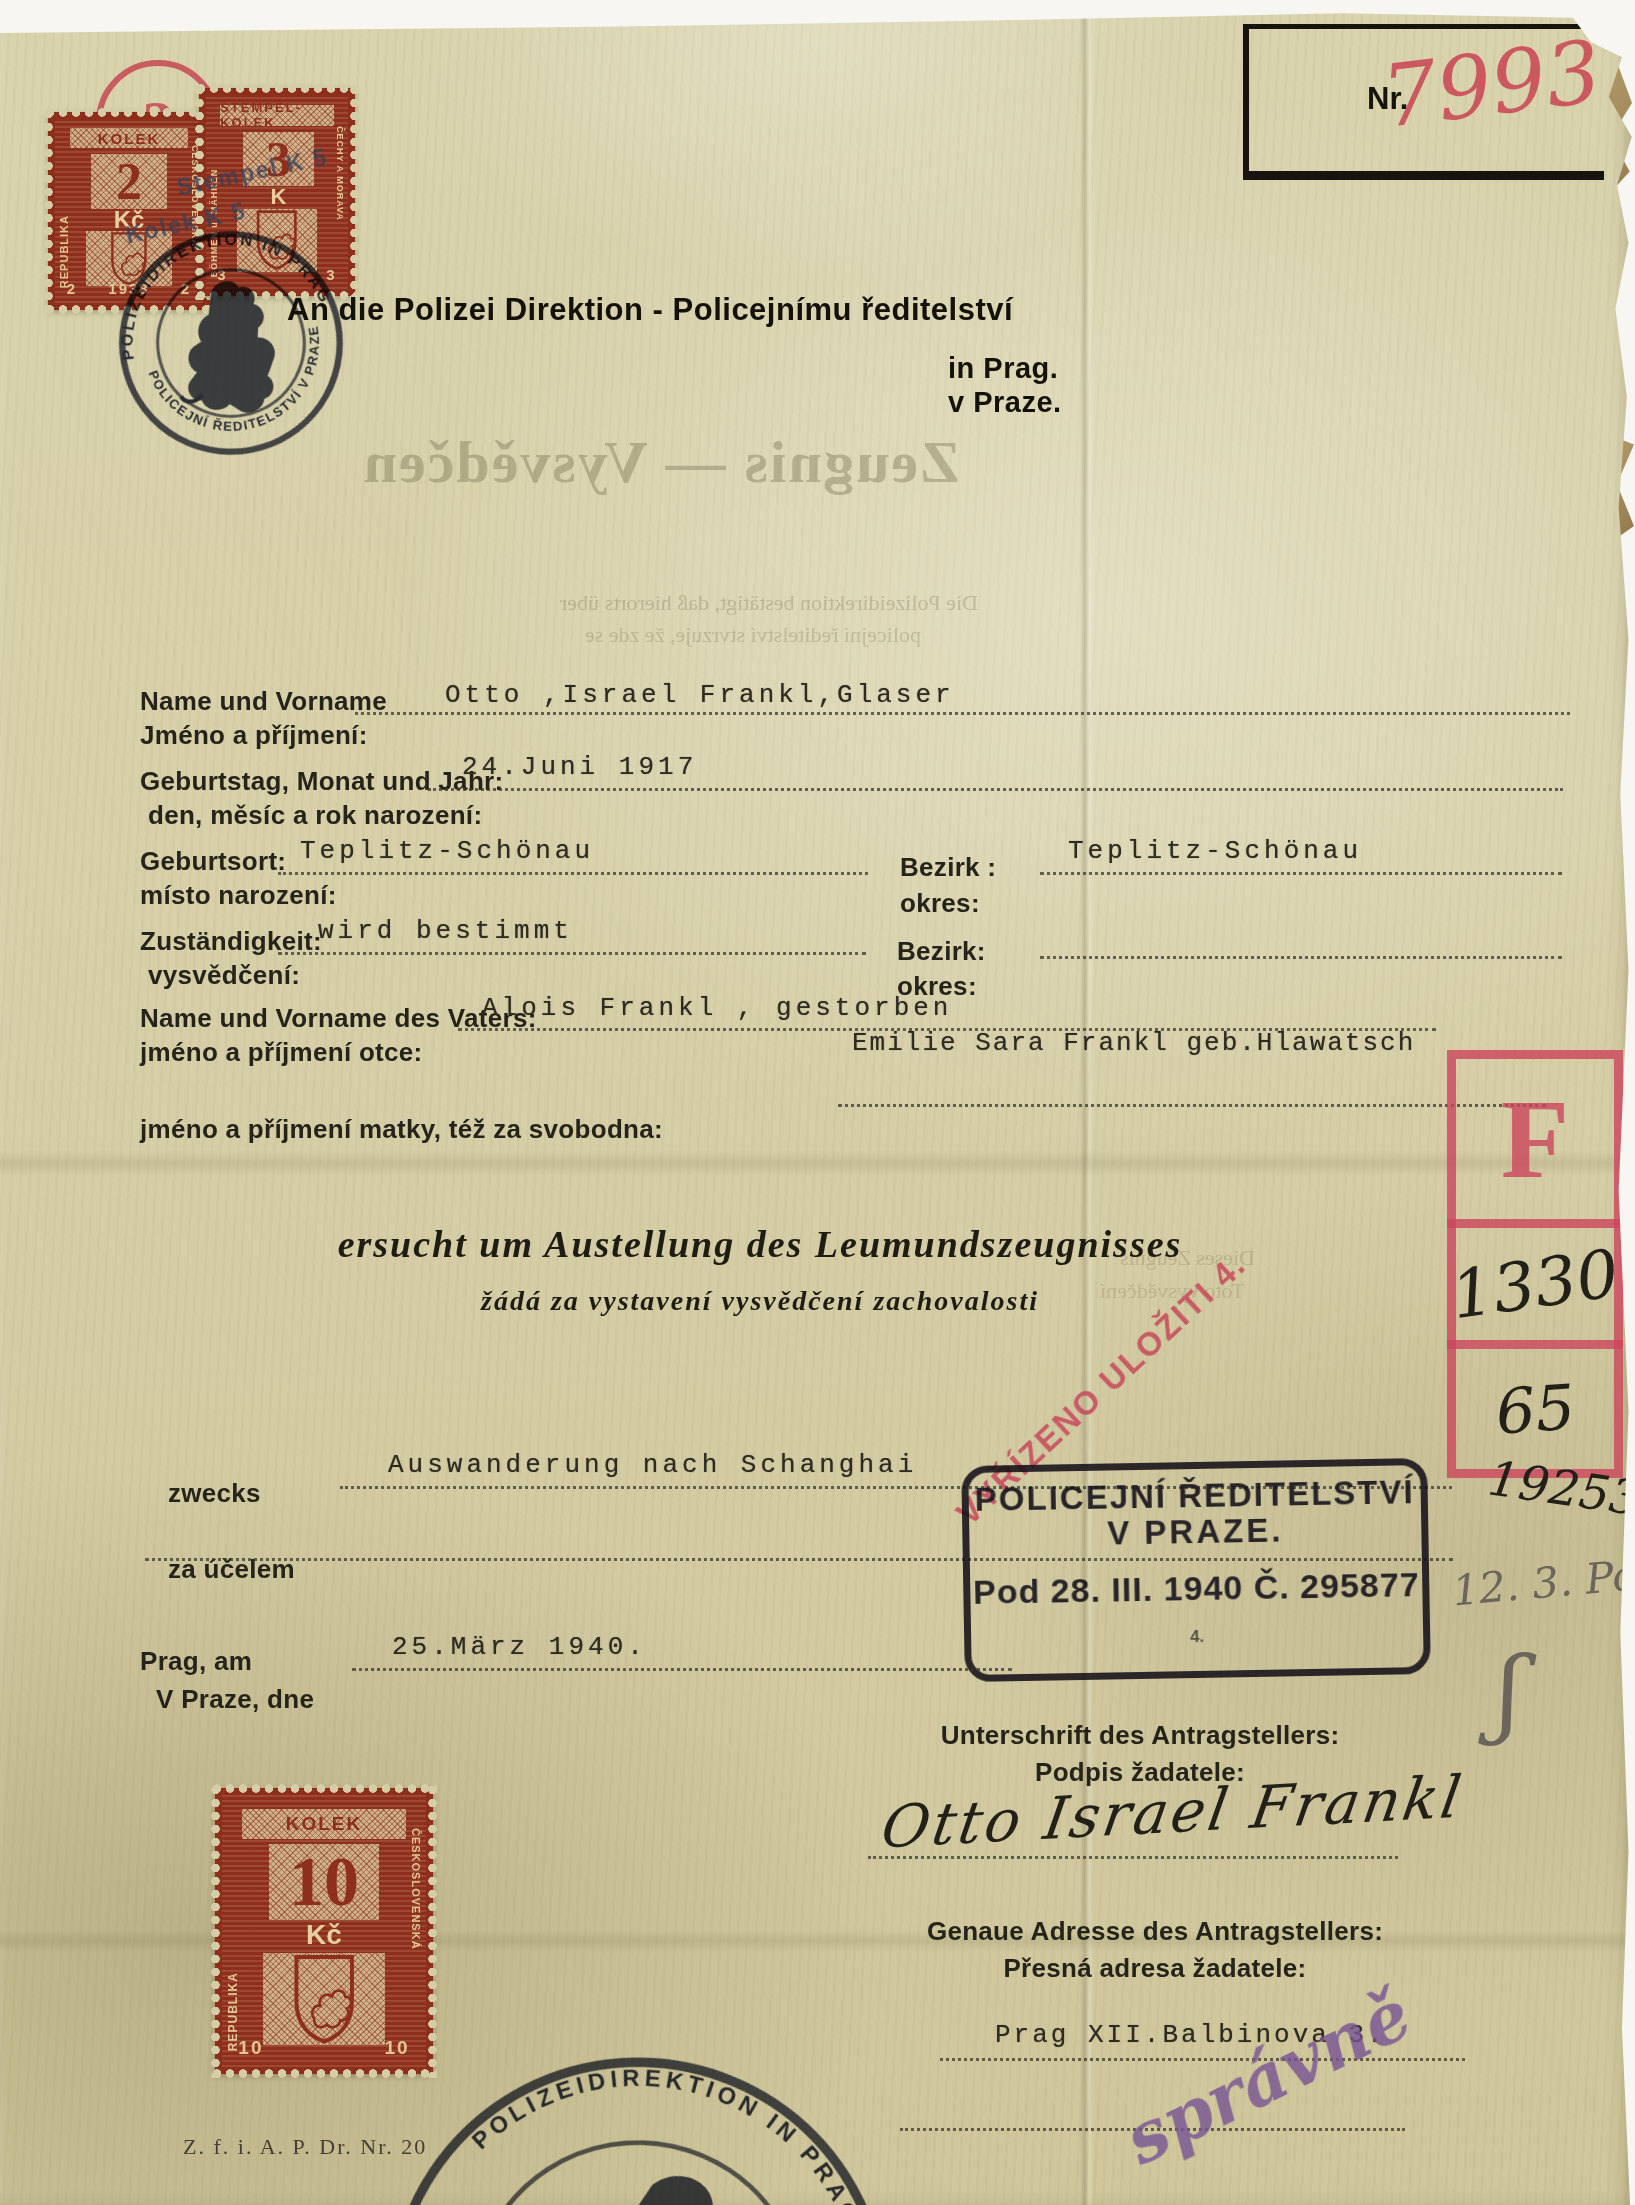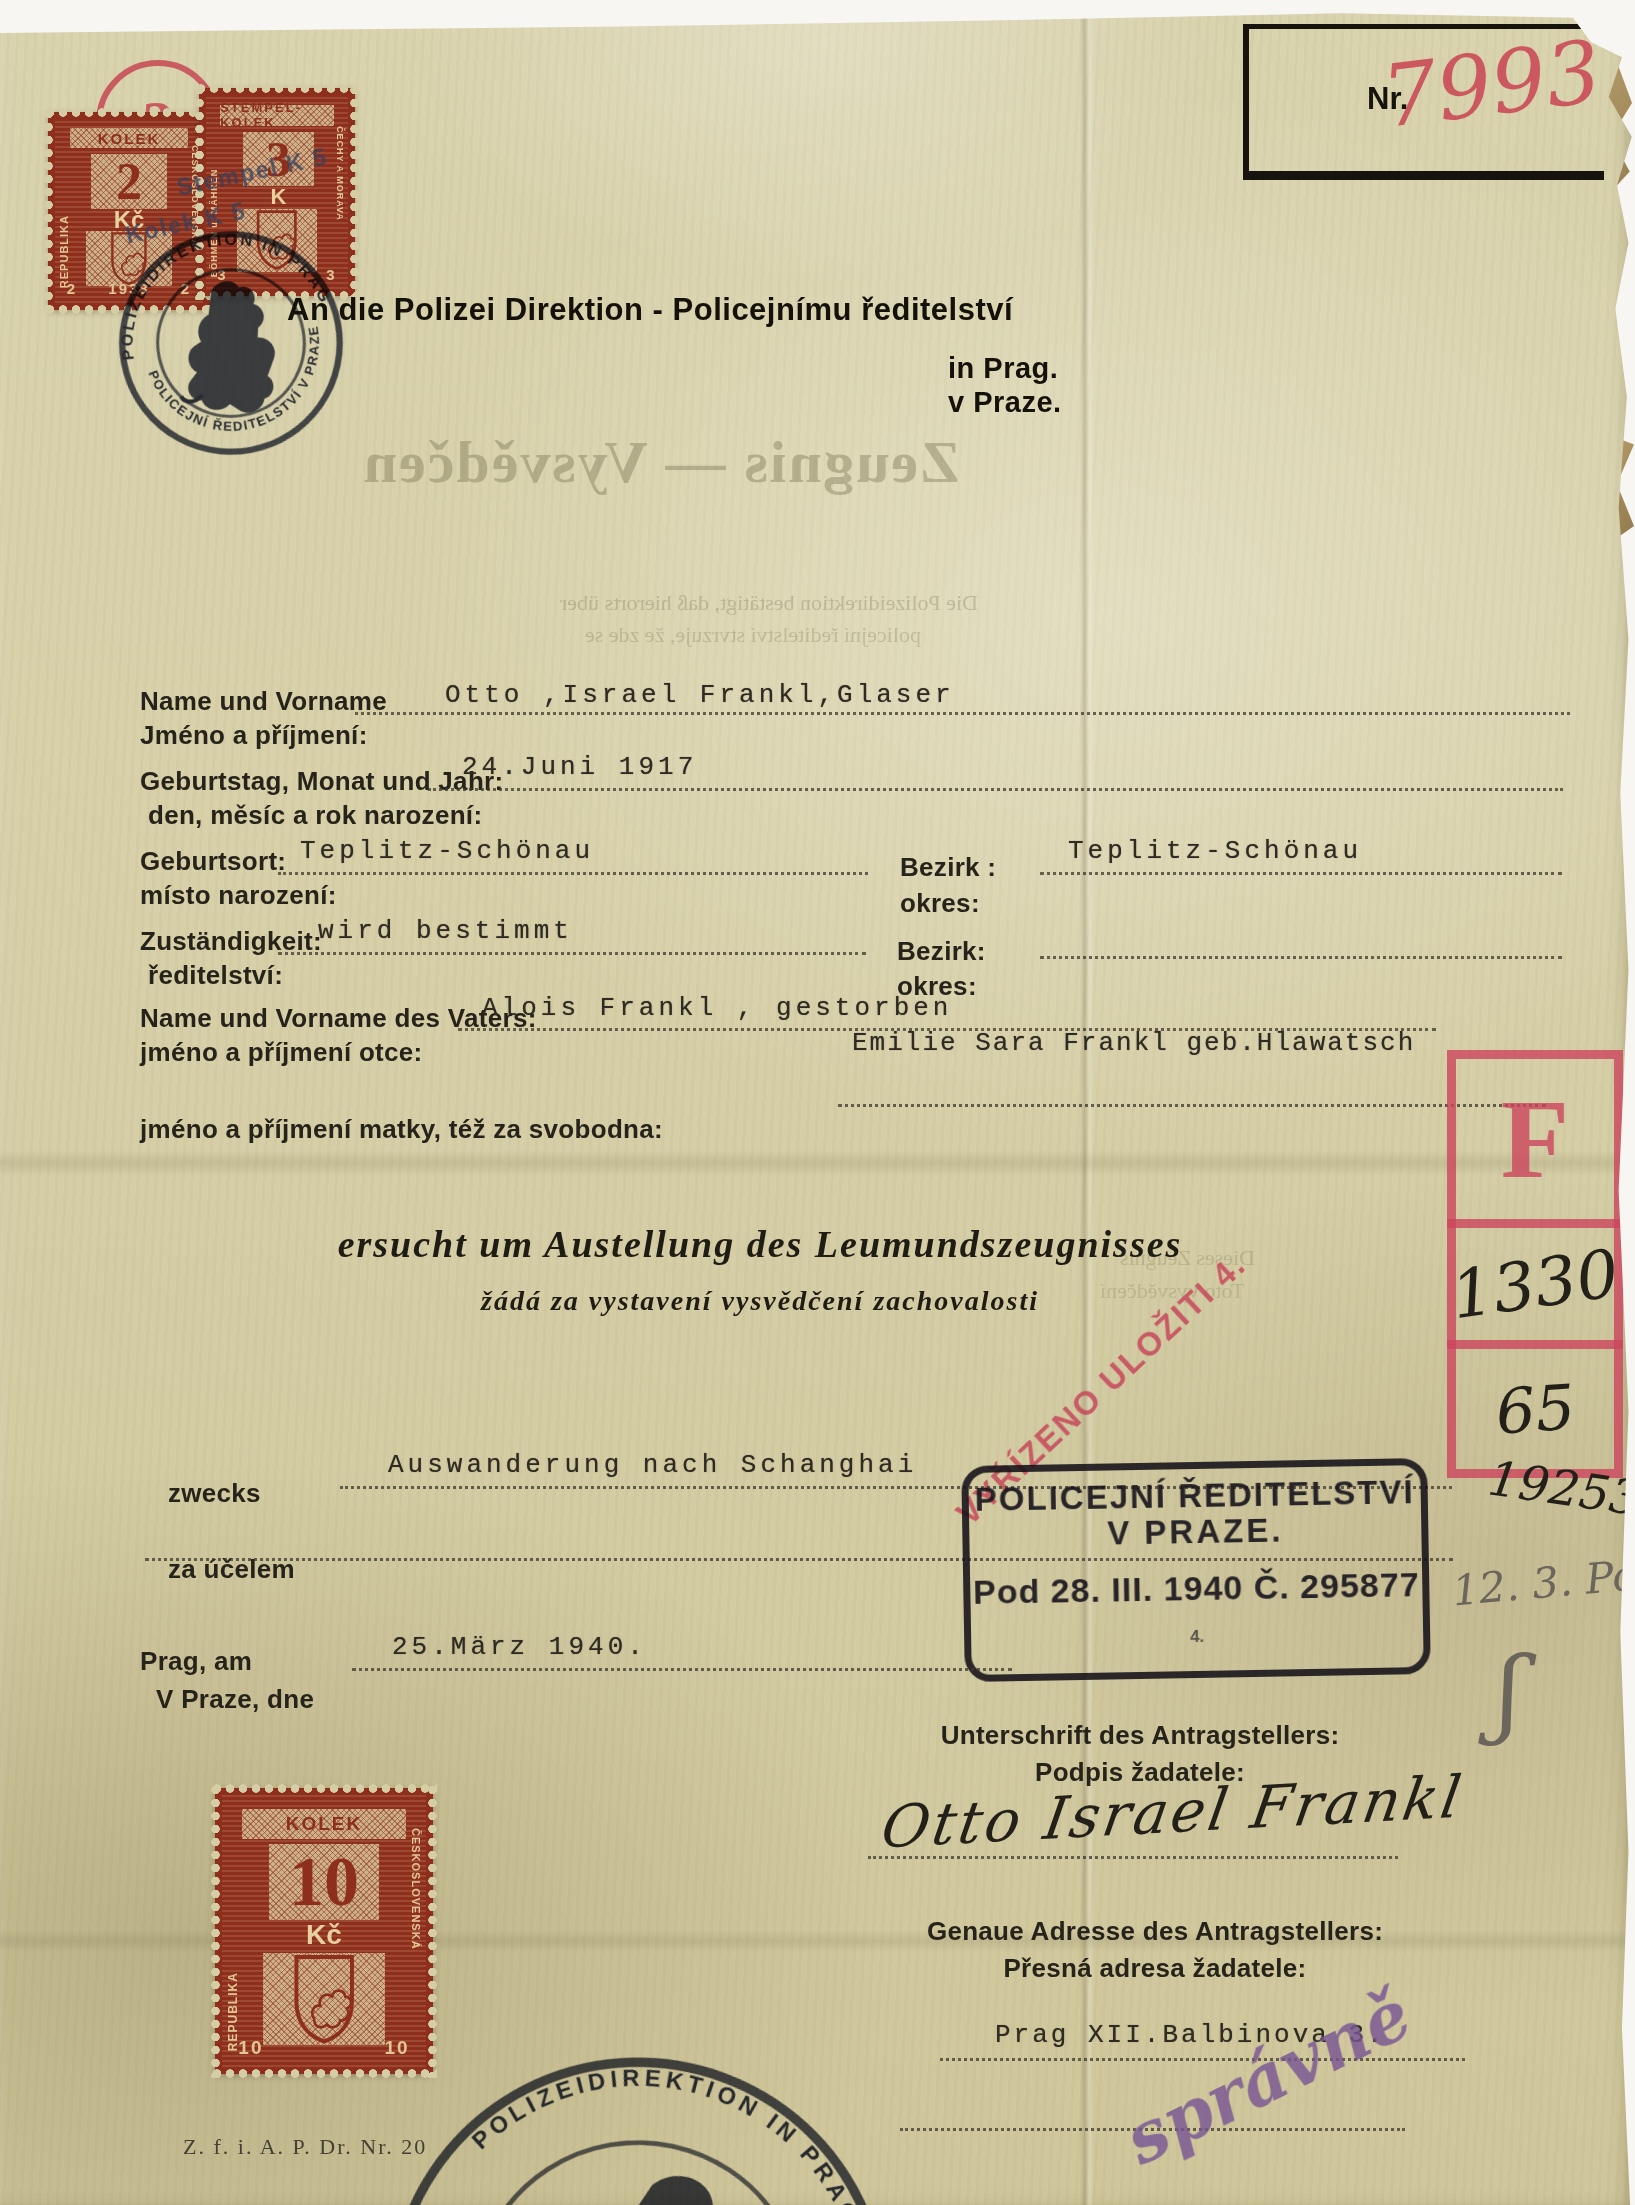--- a/index.html
+++ b/index.html
@@ -198,21 +198,21 @@
     <div class="abs lde" style="left:140px;top:846px;">Geburtsort:</div>
     <div class="abs lcz" style="left:140px;top:880px;">místo narození:</div>
     <div class="abs typed" style="left:300px;top:836px;">Teplitz-Schönau</div>
     <div class="abs dots" style="left:278px;top:872px;width:590px;"></div>
     <div class="abs lde" style="left:900px;top:852px;">Bezirk :</div>
     <div class="abs lcz" style="left:900px;top:888px;">okres:</div>
     <div class="abs typed" style="left:1068px;top:836px;">Teplitz-Schönau</div>
     <div class="abs dots" style="left:1040px;top:872px;width:522px;"></div>
 
     <div class="abs lde" style="left:140px;top:926px;">Zuständigkeit:</div>
-    <div class="abs lcz" style="left:148px;top:960px;">ředitelství:</div>
+    <div class="abs lcz" style="left:148px;top:960px;">vysvědčení:</div>
     <div class="abs typed" style="left:318px;top:916px;">wird bestimmt</div>
     <div class="abs dots" style="left:278px;top:952px;width:588px;"></div>
     <div class="abs lde" style="left:897px;top:936px;">Bezirk:</div>
     <div class="abs lcz" style="left:897px;top:971px;">okres:</div>
     <div class="abs typed" style="left:1068px;top:920px;"></div>
     <div class="abs dots" style="left:1040px;top:956px;width:522px;"></div>
 
     <div class="abs lde" style="left:140px;top:1003px;">Name und Vorname des Vaters:</div>
     <div class="abs lcz" style="left:140px;top:1037px;">jméno a příjmení otce:</div>
     <div class="abs typed" style="left:482px;top:993px;">Alois Frankl , gestorben</div>

